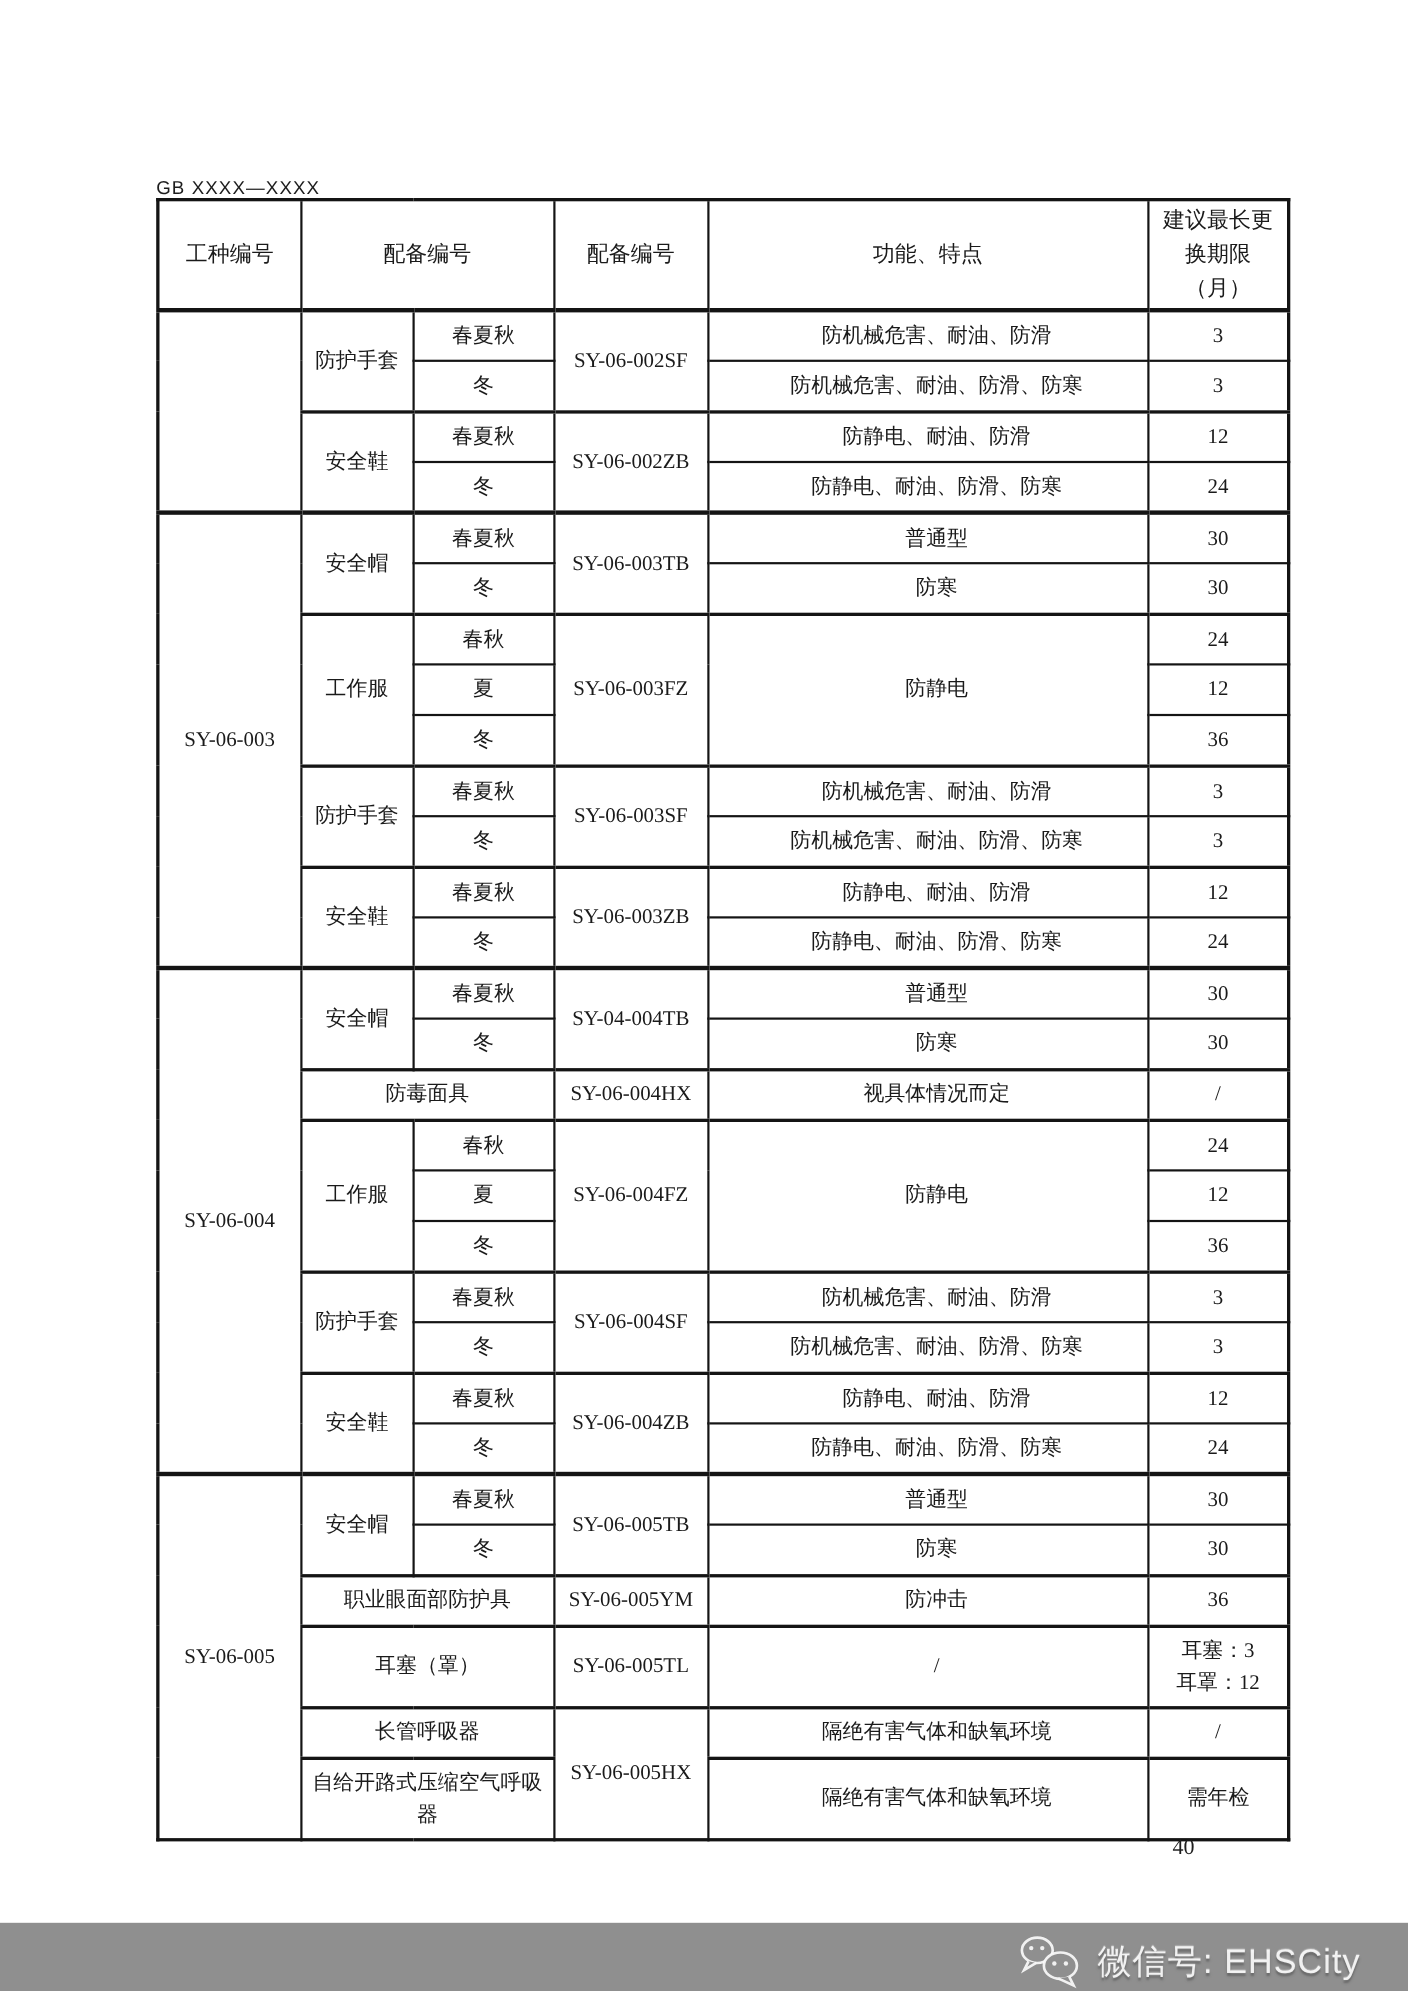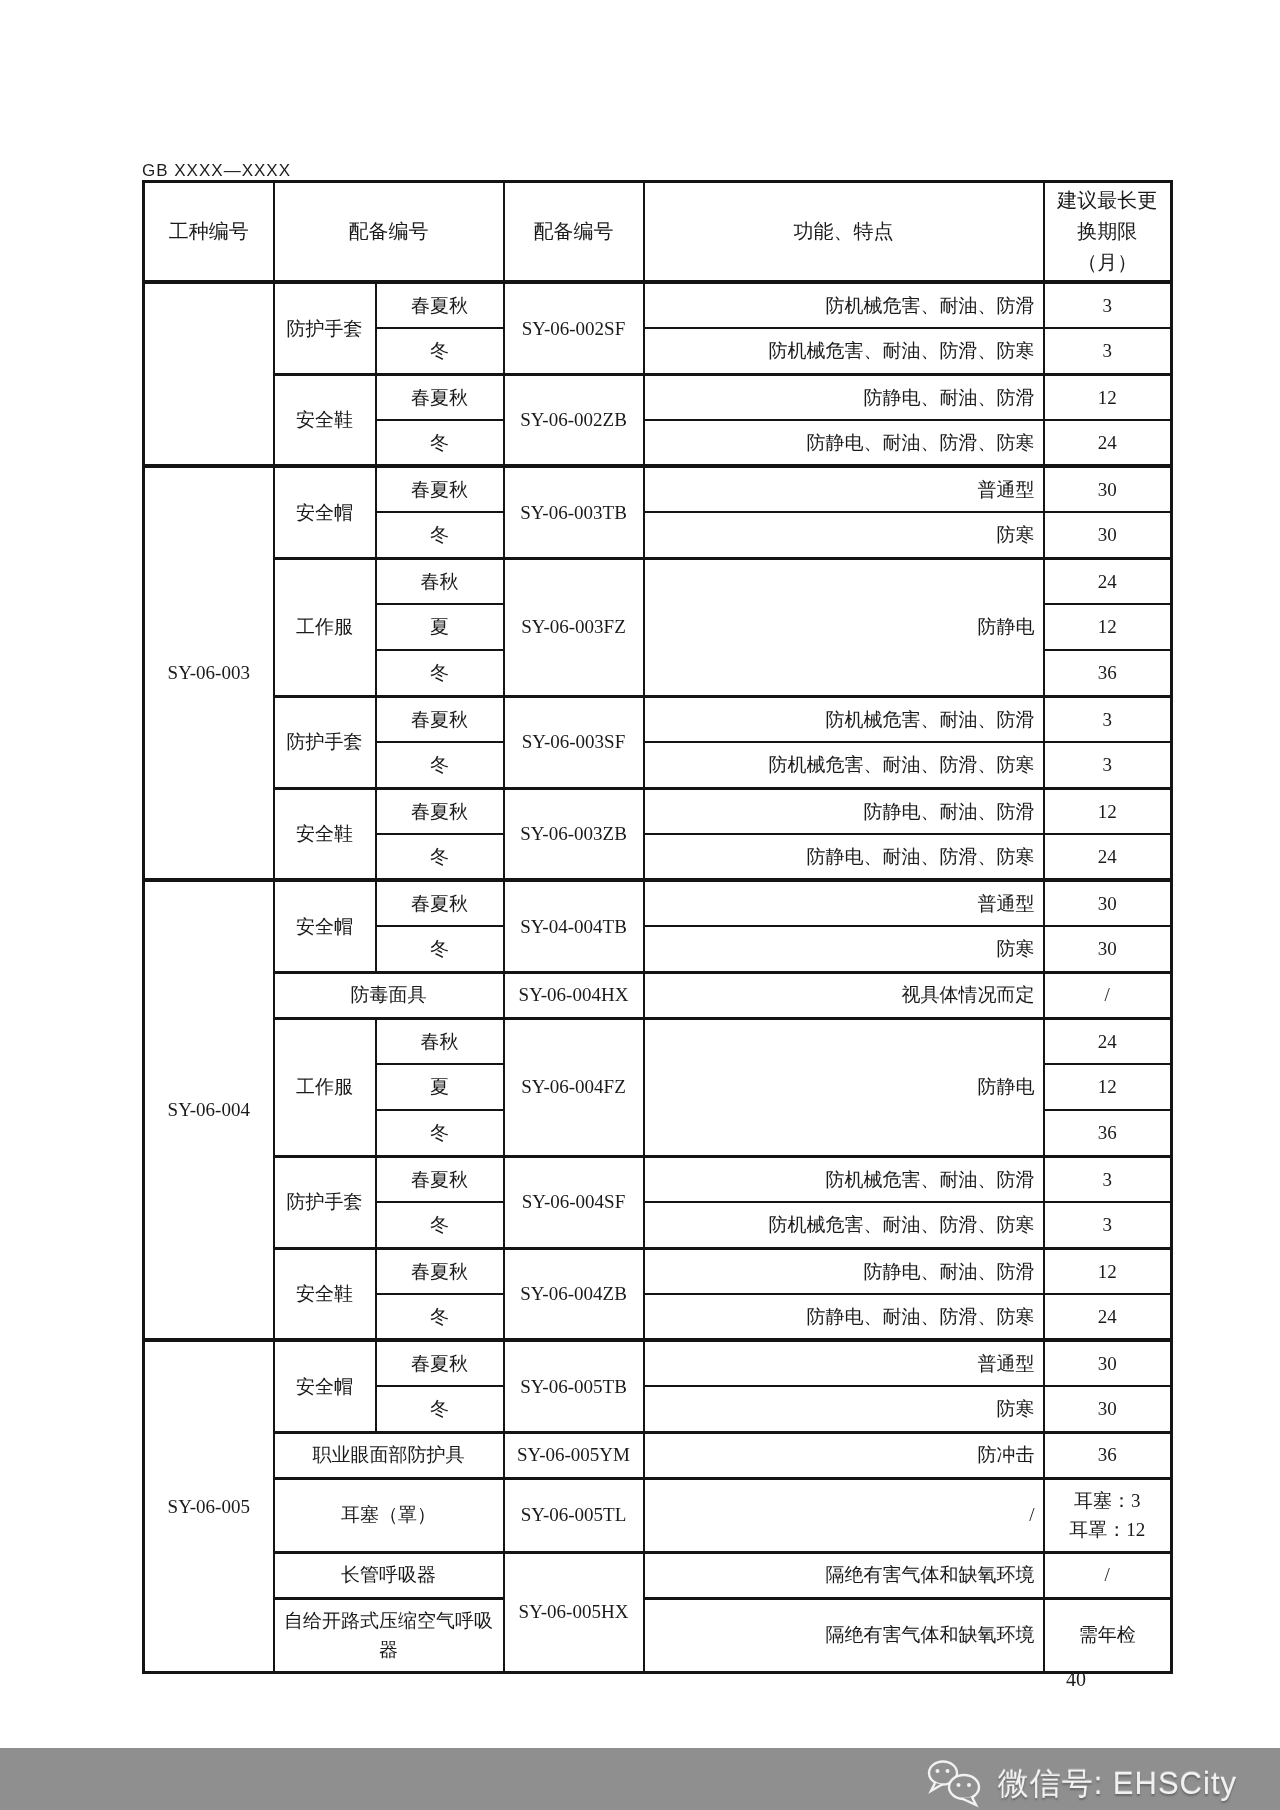--- a/index.html
+++ b/index.html
@@ -29,21 +29,21 @@
     font-size:19px;line-height:1.55;
     white-space:pre-line;
     overflow:hidden;
   }
   table.ppe thead tr{height:66px;}
   table.ppe th{font-size:20px;font-weight:normal;border-bottom:3px solid #141414;}
   table.ppe tbody tr{height:46px;}
   table.ppe tbody tr.tall{height:74px;}
   table.ppe tbody tr.item td{border-top:3px solid #141414;}
   table.ppe tbody tr.group td{border-top:4px solid #141414;}
-  table.ppe td.al-l{text-align:right;padding-left:24px;}
+  table.ppe td.al-l{text-align:center;padding-left:24px;}
   .page-number{
     position:absolute;left:1052px;top:1668px;width:48px;
     text-align:center;font-size:20px;color:#1d1d1d;
   }
   .footer-bar{
     position:absolute;left:0;top:1748px;width:1280px;height:79px;
     background:#8f8f8f;
     display:flex;align-items:center;justify-content:flex-end;
     padding-right:43px;box-sizing:border-box;
   }

